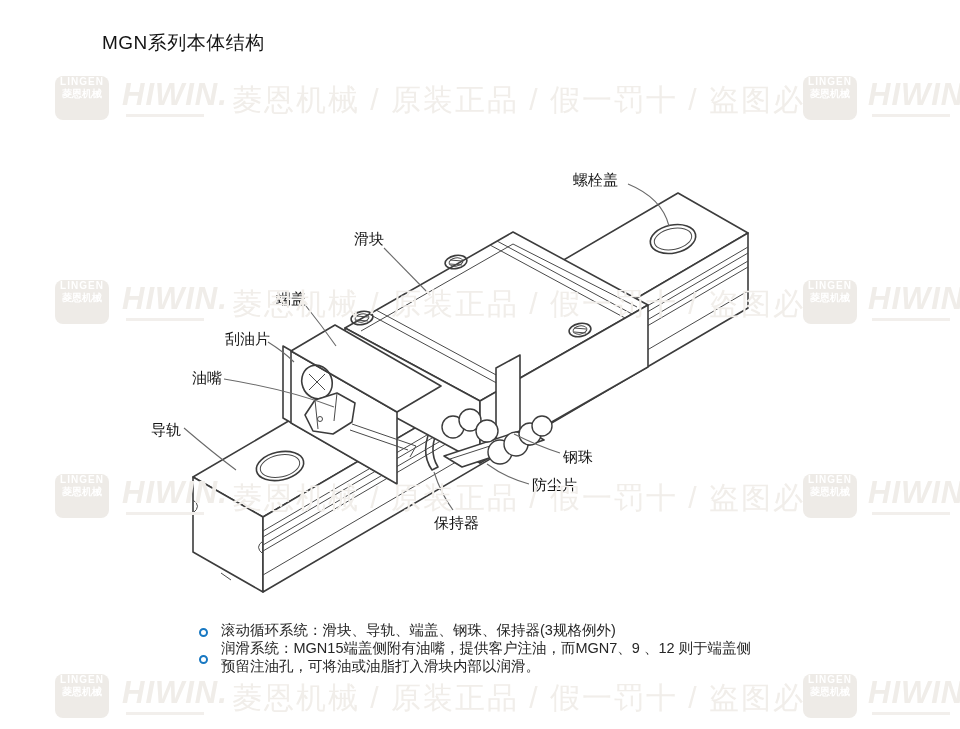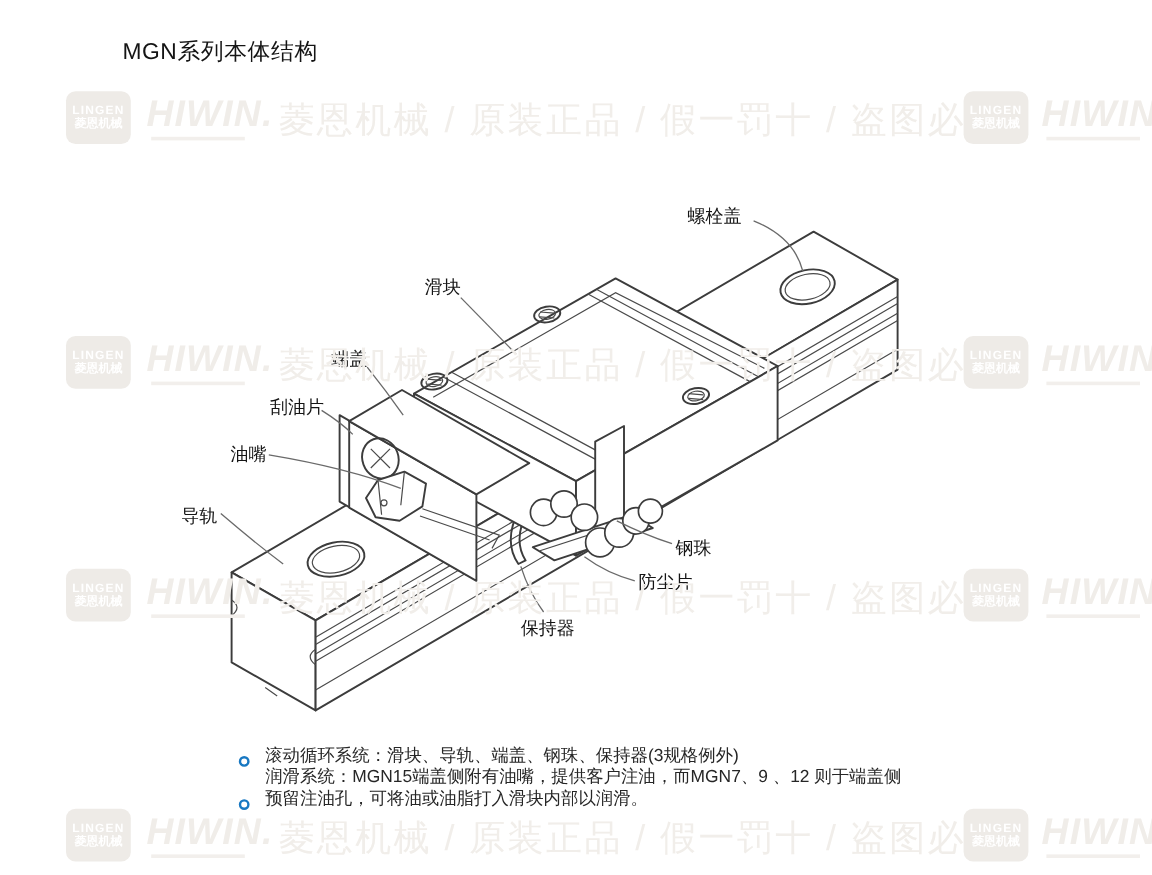--- a/index.html
+++ b/index.html
@@ -11,30 +11,30 @@
   
   .diagram{position:absolute;left:0;top:0;z-index:1;}
   .face{fill:#fff;stroke:#3c3c3c;stroke-width:1.6;stroke-linejoin:round;}
   .line{fill:none;stroke:#3c3c3c;stroke-width:1.6;stroke-linejoin:round;}
   .ball{fill:#fff;stroke:#3c3c3c;stroke-width:1.4;}
   .thin{fill:none;stroke:#4a4a4a;stroke-width:1;}
   .leader{fill:none;stroke:#6a6a6a;stroke-width:1.1;}
   .lbl{font-size:15px;fill:#151515;}
   
   .notes{position:absolute;left:199px;top:621px;width:600px;z-index:2;}
-  .note{display:flex;align-items:flex-end;}
+  .note{display:flex;align-items:center;}
   .ring{flex:0 0 auto;width:5px;height:5px;border:2.6px solid #1878c2;border-radius:50%;
         margin:4px 13px 0 0;}
   .note-text{font-size:14.5px;line-height:18px;color:#262626;}
   
   .wm-layer{position:absolute;inset:0;z-index:3;pointer-events:none;}
   .wm-row{position:absolute;left:0;width:960px;height:46px;}
   .wm-badge{position:absolute;top:0;width:54px;height:44px;background:#eeebe7;
             border-radius:8px;display:flex;flex-direction:column;align-items:center;
-            justify-content:center;color:#fff;font-weight:bold;line-height:1.15;}
+            justify-content:flex-start;color:#fff;font-weight:bold;line-height:1.15;}
   .wm-badge .l1{font-size:10px;letter-spacing:1px;}
   .wm-badge .l2{font-size:10px;}
   .wm-brand{position:absolute;top:1px;font-size:31px;font-weight:bold;font-style:italic;
             color:#f0edе9;color:#f0ede9;letter-spacing:1px;white-space:nowrap;text-align:right;}
   .wm-tagbar{position:absolute;top:38px;width:78px;height:3px;background:#f2efec;}
   .wm-text{position:absolute;top:4px;font-size:30px;color:#f1eeea;letter-spacing:2px;
            white-space:nowrap;}
   .b1{left:55px;}  .br1{left:122px;} .tb1{left:126px;}
   .tx{left:232px;} .b2{left:803px;}  .br2{left:868px;} .tb2{left:872px;}
 </style>

